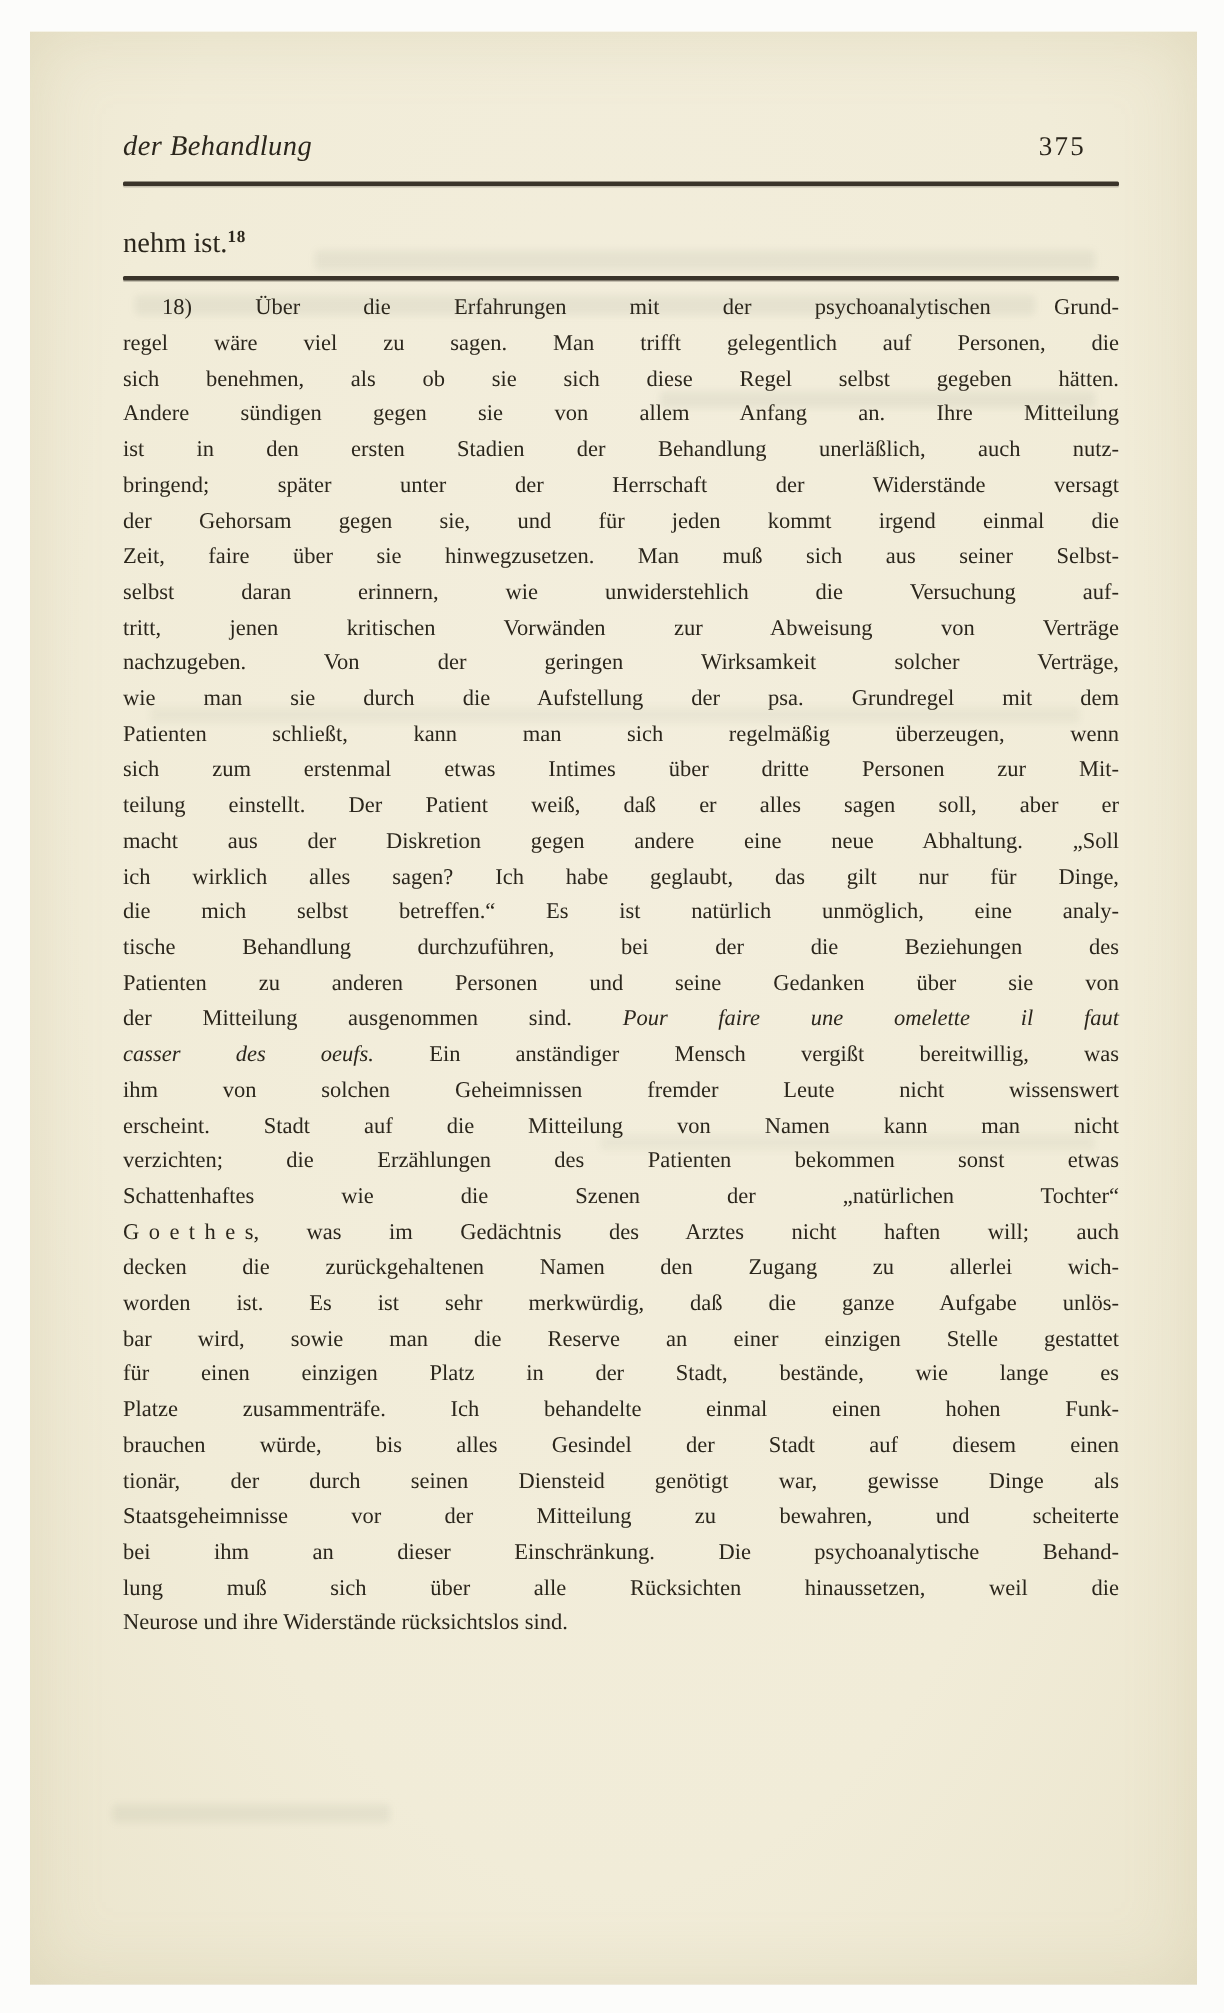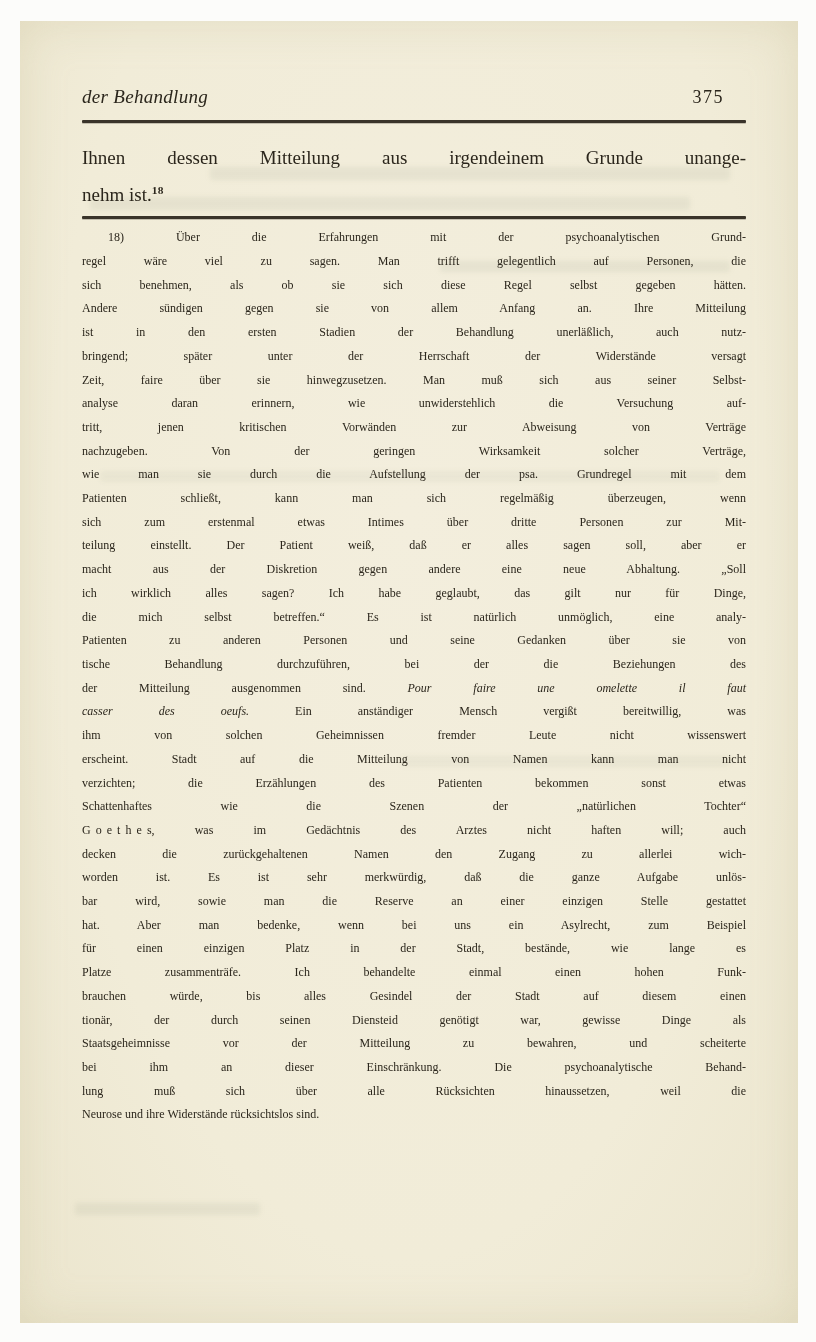--- a/index.html
+++ b/index.html
@@ -26,21 +26,21 @@
   .rule{
     height:3px;background:#3a342a;border-radius:1px;
     box-shadow:0 1px 0 rgba(58,52,42,0.25);
   }
   .header-rule{margin-top:11px;}
   .body-block{
     margin-top:18px;font-size:19px;line-height:33px;
   }
   .footnote-sep{margin-top:5px;}
   .footnote-block{
-    margin-top:7px;font-size:12px;line-height:23.7px;
+    margin-top:7px;font-size:15px;line-height:23.7px;
   }
   .tline{text-align:justify;text-align-last:justify;}
   .tline.last{text-align:justify;text-align-last:left;}
   .tline.indent{text-indent:26px;}
   .sup{font-size:0.6em;vertical-align:super;font-weight:bold;letter-spacing:0.5px;}
   .it{font-style:italic;}
   .ls{letter-spacing:0.42em;margin-right:-0.42em;font-family:Liberation Serif, serif;}
   .artifact{
     position:absolute;pointer-events:none;border-radius:3px;
     background:rgba(116,120,96,0.09);filter:blur(2.5px);
@@ -61,57 +61,56 @@
   <div class="content">
 
     <div class="header-row">
       <span class="running-title">der Behandlung</span>
       <span class="page-number">375</span>
     </div>
 
     <div class="rule header-rule"></div>
 
     <div class="body-block">
-        <div class="tline"><span>Ihnen dessen Mitteilung aus irgendeinem Grunde unange-</span></div>
         <div class="tline last"><span>nehm ist.</span><span class="sup">18</span></div>
       </div>
 
     <div class="rule footnote-sep"></div>
 
     <div class="footnote-block">
         <div class="tline indent"><span>18) Über die Erfahrungen mit der psychoanalytischen Grund-</span></div>
         <div class="tline"><span>regel wäre viel zu sagen. Man trifft gelegentlich auf Personen, die</span></div>
         <div class="tline"><span>sich benehmen, als ob sie sich diese Regel selbst gegeben hätten.</span></div>
         <div class="tline"><span>Andere sündigen gegen sie von allem Anfang an. Ihre Mitteilung</span></div>
         <div class="tline"><span>ist in den ersten Stadien der Behandlung unerläßlich, auch nutz-</span></div>
         <div class="tline"><span>bringend; später unter der Herrschaft der Widerstände versagt</span></div>
+        <div class="tline"><span>der Gehorsam gegen sie, und für jeden kommt irgend einmal die</span></div>
         <div class="tline"><span>Zeit, faire über sie hinwegzusetzen. Man muß sich aus seiner Selbst-</span></div>
-        <div class="tline"><span>analyse daran erinnern, wie unwiderstehlich die Versuchung auf-</span></div>
+        <div class="tline"><span>selbst daran erinnern, wie unwiderstehlich die Versuchung auf-</span></div>
         <div class="tline"><span>tritt, jenen kritischen Vorwänden zur Abweisung von Verträge</span></div>
         <div class="tline"><span>nachzugeben. Von der geringen Wirksamkeit solcher Verträge,</span></div>
         <div class="tline"><span>wie man sie durch die Aufstellung der psa. Grundregel mit dem</span></div>
         <div class="tline"><span>Patienten schließt, kann man sich regelmäßig überzeugen, wenn</span></div>
         <div class="tline"><span>sich zum erstenmal etwas Intimes über dritte Personen zur Mit-</span></div>
         <div class="tline"><span>teilung einstellt. Der Patient weiß, daß er alles sagen soll, aber er</span></div>
         <div class="tline"><span>macht aus der Diskretion gegen andere eine neue Abhaltung. „Soll</span></div>
         <div class="tline"><span>ich wirklich alles sagen? Ich habe geglaubt, das gilt nur für Dinge,</span></div>
         <div class="tline"><span>die mich selbst betreffen.“ Es ist natürlich unmöglich, eine analy-</span></div>
+        <div class="tline"><span>tische Behandlung durchzuführen, bei der die Beziehungen des</span></div>
         <div class="tline"><span>Patienten zu anderen Personen und seine Gedanken über sie von</span></div>
-        <div class="tline"><span>tische Behandlung durchzuführen, bei der die Beziehungen des</span></div>
         <div class="tline"><span>der Mitteilung ausgenommen sind. </span><span class="it">Pour faire une omelette il faut</span></div>
         <div class="tline"><span class="it">casser des oeufs.</span><span> Ein anständiger Mensch vergißt bereitwillig, was</span></div>
         <div class="tline"><span>ihm von solchen Geheimnissen fremder Leute nicht wissenswert</span></div>
         <div class="tline"><span>erscheint. Stadt auf die Mitteilung von Namen kann man nicht</span></div>
         <div class="tline"><span>verzichten; die Erzählungen des Patienten bekommen sonst etwas</span></div>
         <div class="tline"><span>Schattenhaftes wie die Szenen der „natürlichen Tochter“</span></div>
         <div class="tline"><span class="ls">Goethes</span><span>, was im Gedächtnis des Arztes nicht haften will; auch</span></div>
         <div class="tline"><span>decken die zurückgehaltenen Namen den Zugang zu allerlei wich-</span></div>
         <div class="tline"><span>worden ist. Es ist sehr merkwürdig, daß die ganze Aufgabe unlös-</span></div>
         <div class="tline"><span>bar wird, sowie man die Reserve an einer einzigen Stelle gestattet</span></div>
-        <div class="tline"><span>hat. Aber man bedenke, wenn bei uns ein Asylrecht, zum Beispiel</span></div>
         <div class="tline"><span>für einen einzigen Platz in der Stadt, bestände, wie lange es</span></div>
         <div class="tline"><span>Platze zusammenträfe. Ich behandelte einmal einen hohen Funk-</span></div>
         <div class="tline"><span>brauchen würde, bis alles Gesindel der Stadt auf diesem einen</span></div>
         <div class="tline"><span>tionär, der durch seinen Diensteid genötigt war, gewisse Dinge als</span></div>
         <div class="tline"><span>Staatsgeheimnisse vor der Mitteilung zu bewahren, und scheiterte</span></div>
         <div class="tline"><span>bei ihm an dieser Einschränkung. Die psychoanalytische Behand-</span></div>
         <div class="tline"><span>lung muß sich über alle Rücksichten hinaussetzen, weil die</span></div>
         <div class="tline last"><span>Neurose und ihre Widerstände rücksichtslos sind.</span></div>
       </div>
 

